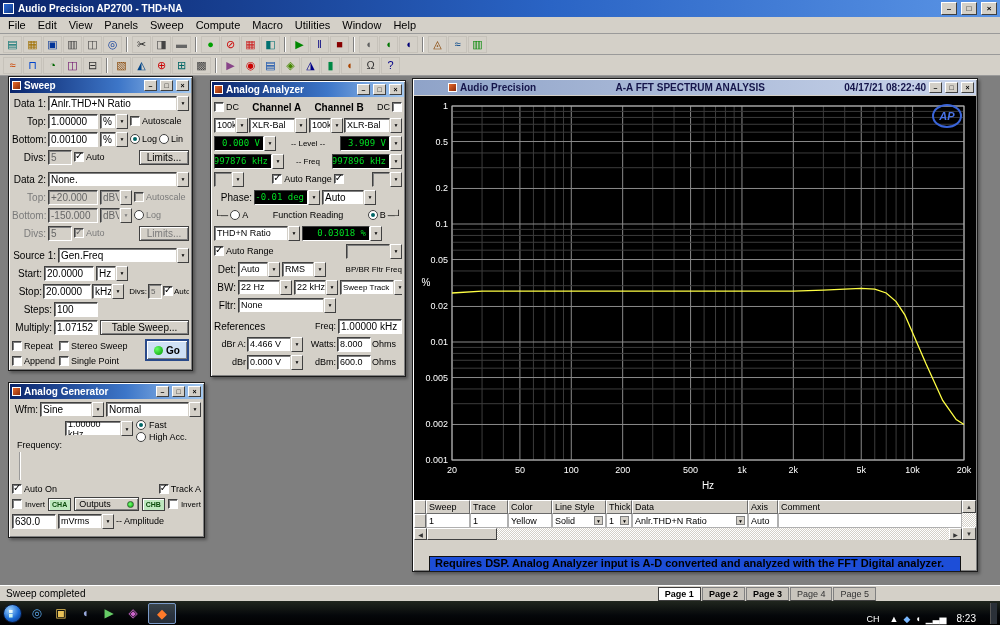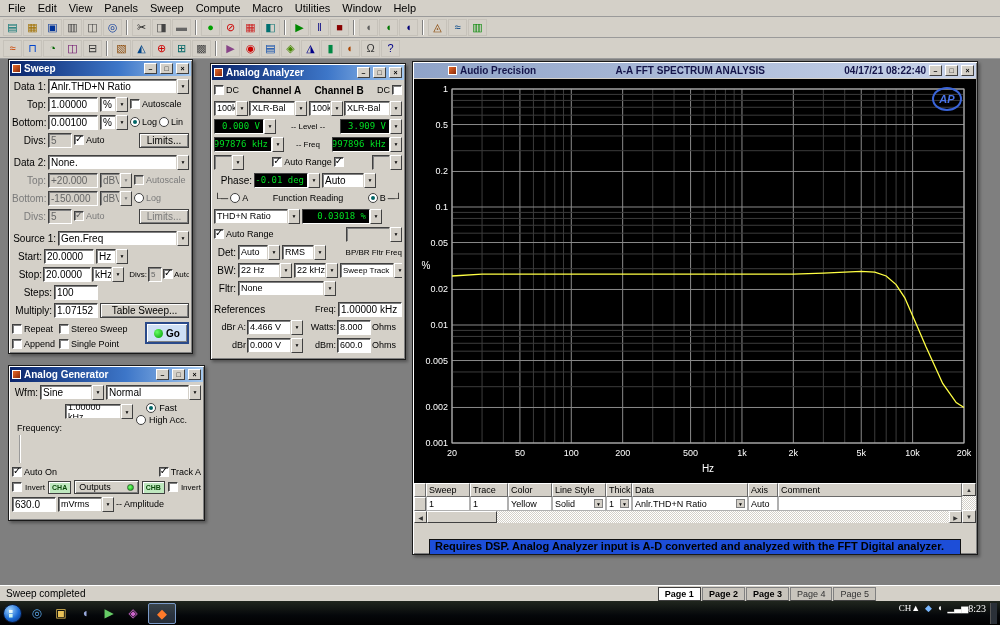--- a/index.html
+++ b/index.html
@@ -80,30 +80,38 @@
   .sstatus{flex:1;height:13px;display:flex;align-items:center;padding:0 4px;font-size:10px;text-align:right;}
   .ptab{height:14px;display:flex;align-items:center;padding:0 6px;background:#c8c4bc;border:1px solid #808080;border-bottom-color:#404040;font-size:9px;color:#333;}
   .ptab.bold{font-weight:bold;color:#000;}
   .ptab.active{background:#fff;border-color:#404040;}
   .statusend{width:120px;height:13px;}
   .taskbar{height:24px;background:linear-gradient(#20261e,#05070a 60%,#000);display:flex;align-items:center;flex:0 0 auto;padding:0 3px;gap:5px;}
   .orb{width:19px;height:19px;border-radius:50%;background:radial-gradient(circle at 6px 5px,#9fd4ff,#1a6ad4 55%,#0a2a6a);border:1px solid #0a1a3a;position:relative;flex:0 0 auto;}
   .orb::after{content:"";position:absolute;left:5px;top:5px;width:8px;height:8px;background:linear-gradient(#fff,#cfe);clip-path:polygon(0 0,45% 0,45% 45%,0 45%,0 55%,45% 55%,45% 100%,0 100%,0 0);box-shadow:4px 0 0 #fff;opacity:.9;}
   .qicon{width:20px;height:19px;display:flex;align-items:center;justify-content:center;font-size:12px;flex:0 0 auto;}
   .appbtn{width:28px;height:21px;display:flex;align-items:center;justify-content:center;font-size:13px;background:rgba(150,180,220,.25);border:1px solid #7a9ac8;border-radius:2px;flex:0 0 auto;}
-  .tray{display:flex;align-items:flex-start;gap:0;color:#fff;font-family:Liberation Serif, serif;}
+  .tray{display:flex;align-items:flex-end;gap:10px;color:#fff;}
   .trayicon{font-size:9px;display:flex;align-items:center;}
   .time{font-size:10px;color:#fff;}
   .showdesk{width:7px;height:21px;background:#2a3038;border-left:1px solid #555;margin-left:4px;}
 </style>
 </head>
 <body>
 
 <div class="screen">
 
+  <div class="app-titlebar">
+    <span class="app-icon"></span>
+    <span>Audio Precision AP2700 - THD+NA</span>
+    <span class="sp"></span>
+    <span class="wbtn wb-min"></span>
+    <span class="wbtn wb-max"></span>
+    <span class="wbtn wb-close"></span>
+  </div>
 
   <div class="menubar" id="menubar">
       <span class="menu-item">File</span>
       <span class="menu-item">Edit</span>
       <span class="menu-item">View</span>
       <span class="menu-item">Panels</span>
       <span class="menu-item">Sweep</span>
       <span class="menu-item">Compute</span>
       <span class="menu-item">Macro</span>
       <span class="menu-item">Utilities</span>
@@ -498,21 +506,21 @@
             <span class="val">Normal</span>
             <span class="arr"></span>
           </span>
       </div>
       <div style="display:flex;margin:3px 3px 0;gap:3px;align-items:flex-start;">
         <span class="lbl f9" style="width:50px;margin-top:20px">Frequency:</span>
         <span class="dd" style="width:68px;margin-top:1px">
             <span class="val f9">1.00000 kHz</span>
             <span class="arr"></span>
           </span>
-        <span style="display: flex;flex-direction:column;gap:2px;align-items:center;">
+        <span style="display: flex;flex-direction:column;gap:2px;">
           <span style="display:flex;align-items:center;gap:3px">
               <span class="radio on"></span>
               <span class="f9">Fast</span>
             </span>
           <span style="display:flex;align-items:center;gap:3px">
               <span class="radio"></span>
               <span class="f9">High Acc.</span>
             </span>
         </span>
       </div>

